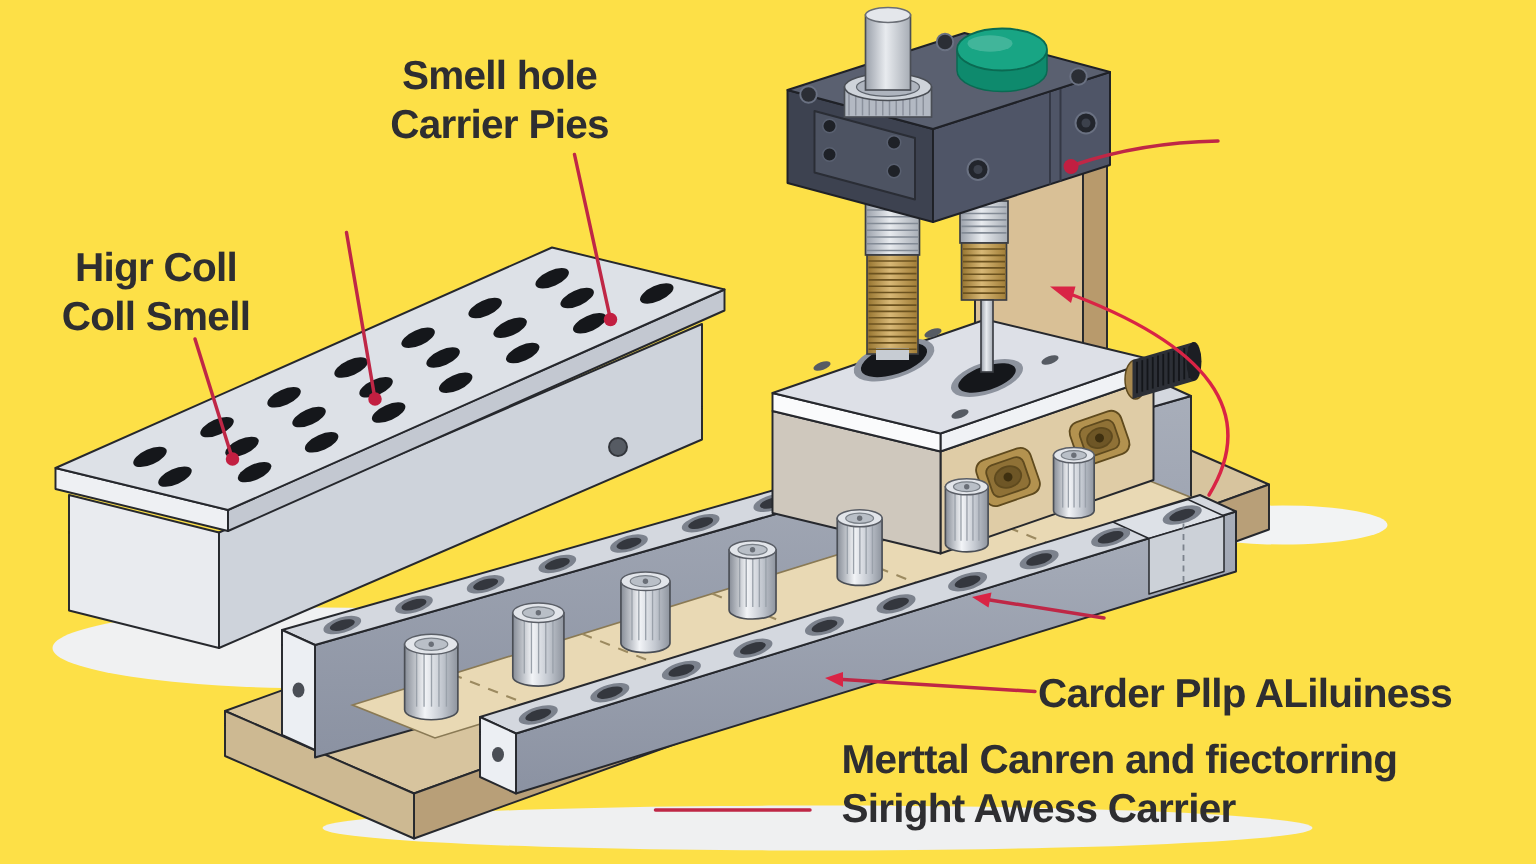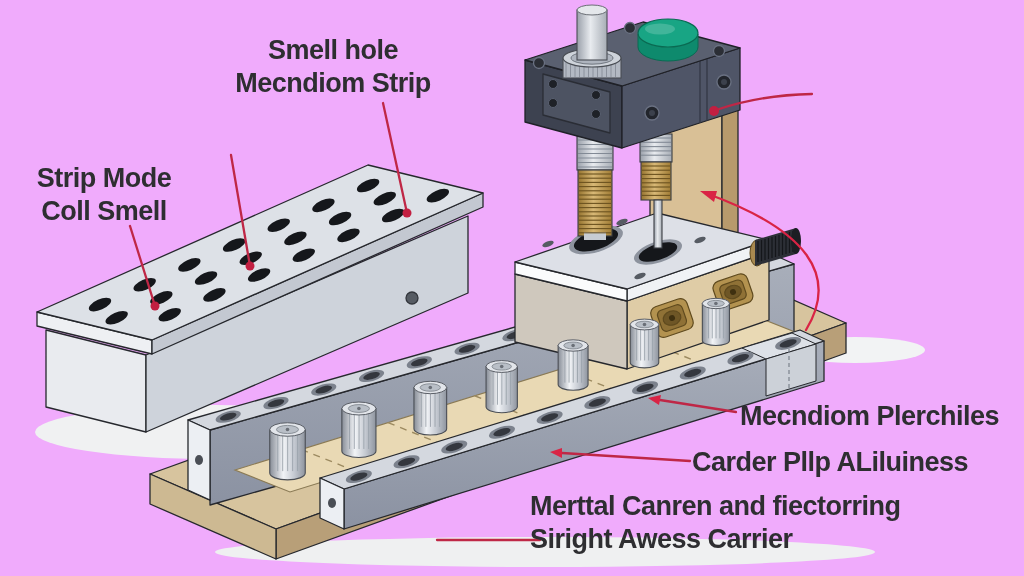--- a/index.html
+++ b/index.html
@@ -1,16 +1,16 @@
 <!DOCTYPE html>
 <html style="--ink: #2e2e31; --outline: #26282d; --red-line: #bf2746; --red-arrow: #d92445; --red-dot: #c21f41; --steel-plate-top: #dde1e7; --steel-plate-front: #c3c8d1; --steel-box-front: #ced3db; --steel-box-left: #e9ebef; --rail-band: #d4d8df; --rail-cap: #eceff3; --tan-base-top: #d7c49e; --tan-base-front: #b89f78; --tan-base-side: #cdb992; --tan-strip: #e9d9b4; --tan-column: #d9c096; --tan-column-side: #b89a6c; --slate-top: #5a6070; --slate-front: #4f5567; --slate-left: #3d4250; --die-top: #dde0e7; --die-front: #dfcca6; --die-left: #cfc8bd; --green-button: #18a584; --green-button-side: #0e8a6d; --brass: #b3924f; --hole-dark: #15171b;"><head>
 <meta charset="utf-8">
 <style>
   html,body{margin:0;padding:0;background:#fff;}
-  #stage{position:relative;width:1024px;height:576px;background:#f0abfc;overflow:hidden;
+  #stage{position:relative;width:1024px;height:576px;background:#fde047;overflow:hidden;
          font-family:"Liberation Sans", sans-serif;}
   #scene{position:absolute;left:0;top:0;}
   .lbl{position:absolute;font:700 27px/33px "Liberation Sans", sans-serif;
        color:var(--ink,#2e2e31);letter-spacing:-0.5px;white-space:nowrap;}
   .lbl.center{transform:translateX(-50%);text-align:center;}
   svg *{shape-rendering:geometricPrecision;}
 </style>
 </head>
 <body>
 
@@ -414,30 +414,27 @@
     <g stroke="none" style="fill:var(--red-arrow)">
       <polygon points="700,191 717,191 714,202"></polygon>
       <polygon points="648,398 661,395 659,405"></polygon>
       <polygon points="550,452 562,448 562,458"></polygon>
     </g>
   </g>
 </svg>
 
 <div class="lbl center" style="left:333px;top:34px">
   <div>Smell hole</div>
-  <div>Mecndiom Strip</div>
+  <div>Carrier Pies</div>
 </div>
 <div class="lbl center" style="left:104px;top:162px">
-  <div>Strip Mode</div>
+  <div>Higr Coll</div>
   <div>Coll Smell</div>
-</div>
-<div class="lbl" style="left:740px;top:400px">
-  <div>Mecndiom Plerchiles</div>
 </div>
 <div class="lbl" style="left:692px;top:446px">
   <div>Carder Pllp ALiluiness</div>
 </div>
-<div class="lbl" style="left:530px;top:490px">
+<div class="lbl" style="left:561px;top:490px">
   <div>Merttal Canren and fiectorring</div>
   <div>Siright Awess Carrier</div>
 </div>
 
 </div>
 
 </body></html>

